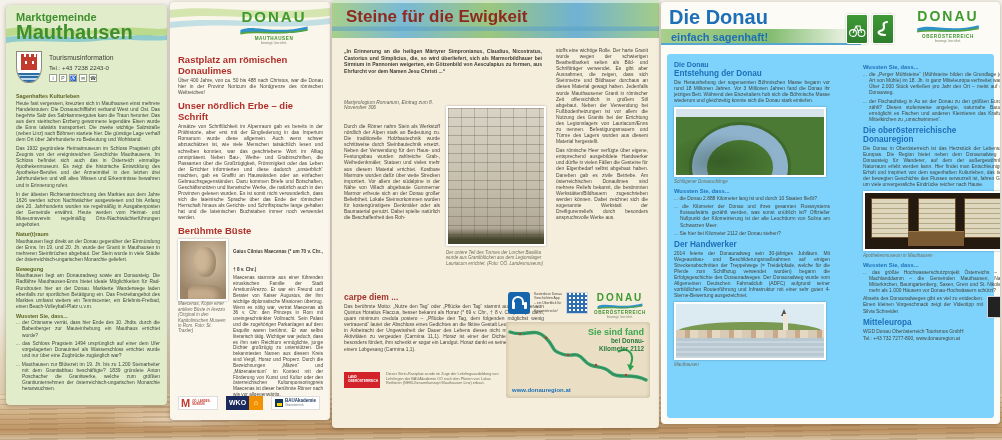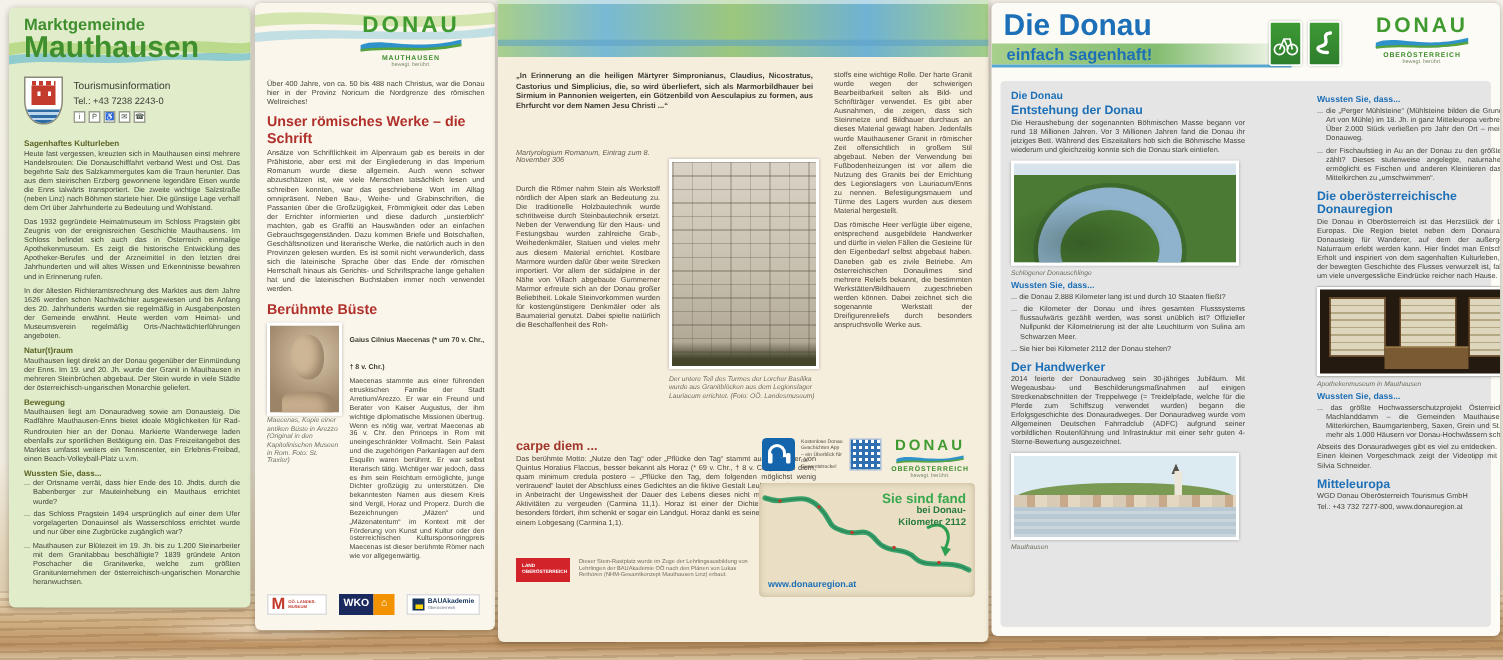--- a/index.html
+++ b/index.html
@@ -123,21 +123,21 @@
   
   .p4 { left:661px; top:2px; width:339px; height:422px; background:#fdfbf6; }
   .p4-t1 { position:absolute; left:8px; top:4px; font-size:20px; font-weight:bold; color:#1d70b7; }
   .p4-band { position:absolute; left:0; top:27px; width:200px; height:16px;
     background:linear-gradient(90deg,#a8cf8c,#83bd71 55%, rgba(168,207,140,0)); border-bottom:2px solid #56a7cf; }
   .p4-t2 { position:absolute; left:10px; top:29px; font-size:11px; font-weight:bold; color:#1d70b7; }
   .badges { position:absolute; left:185px; top:12px; display:flex; gap:4px; }
   .badge { width:22px; height:30px; border-radius:2px; background:linear-gradient(180deg,#3e9a35,#2e7d2c); border:1px solid #fff; box-shadow:0 0 2px rgba(0,0,0,.25); display:flex; align-items:center; justify-content:center; }
   .p4-logo { position:absolute; left:243px; top:6px; width:88px; }
   .p4-logo .word { font-size:14px; }
-  .p4-body { position:absolute; left:6px; top:52px; width:327px; height:364px; background:#e5e5e5; border-radius:3px; display:flex; gap:18px; padding:7px; }
+  .p4-body { position:absolute; left:6px; top:52px; width:327px; height:364px; background:#7dd3fc; border-radius:3px; display:flex; gap:3px; padding:7px; }
   .colL { width:156px; flex:none; }
   .colR { flex:1;margin-left:30px; }
   .p4 .hA { font-size:7px;   margin-bottom:1px; }
   .p4 .hB { font-size:8.2px; margin-bottom:2px; }
   .p4 .hC { font-size:5.8px; margin:3px 0 2px; }
   .photo { border:2px solid #fff; box-shadow:0 0 2px rgba(0,0,0,.3); position:relative; overflow:hidden; margin:2px 0 2px; }
   .ph-schloegen { width:152px; height:70px; background:linear-gradient(180deg,#d7e4ec 0 12%, #4a7a33 12%); }
   .ph-schloegen .river { position:absolute; left:16px; top:16px; width:96px; height:84px; border:15px solid #8fb3cc; border-radius:50%; box-shadow:0 0 0 3px rgba(30,60,30,.25); }
   .ph-schloegen .shade { position:absolute; inset:0; background:radial-gradient(80px 40px at 30% 80%, rgba(20,40,15,.35), rgba(0,0,0,0) 70%); }
   .ph-town { width:152px; height:58px; background:#dceaf2; }
@@ -208,22 +208,23 @@
     <div class="donau-logo p2-logo">
       <div class="word">DONAU</div>
       <svg width="84" height="12" viewBox="0 0 60 10">
         <path d="M2 5 C14 0 30 9 58 2 L58 5 C36 11 16 5 2 8 Z" fill="#2f93c9"></path>
         <path d="M2 8 C18 5 34 10 58 5" stroke="#57a33c" stroke-width="1.4" fill="none"></path>
       </svg>
       <div class="region">MAUTHAUSEN</div>
       <div class="tag">bewegt. berührt.</div>
     </div>
     <div class="p2-body">
+      <div class="p2-h1 h-red">Rastplatz am römischen Donaulimes</div>
       <p class="p">Über 400 Jahre, von ca. 50 bis 488 nach Christus, war die Donau hier in der Provinz Noricum die Nordgrenze des römischen Weltreiches!</p>
-      <div class="p2-h2 h-red">Unser römisches Werke – die Schrift</div>
+      <div class="p2-h2 h-red">Unser nördlich Erbe – die Schrift</div>
       <p class="p">Ansätze von Schriftlichkeit im Alpenraum gab es bereits in der Prähistorie, aber erst mit der Eingliederung in das Imperium Romanum wurde diese allgemein. Auch wenn schwer abzuschätzen ist, wie viele Menschen tatsächlich lesen und schreiben konnten, war das geschriebene Wort im Alltag omnipräsent. Neben Bau-, Weihe- und Grabinschriften, die Passanten über die Großzügigkeit, Frömmigkeit oder das Leben der Errichter informierten und diese dadurch „unsterblich“ machten, gab es Graffiti an Hauswänden oder an einfachen Gebrauchsgegenständen. Dazu kommen Briefe und Botschaften, Geschäftsnotizen und literarische Werke, die natürlich auch in den Provinzen gelesen wurden. Es ist somit nicht verwunderlich, dass sich die lateinische Sprache über das Ende der römischen Herrschaft hinaus als Gerichts- und Schriftsprache lange gehalten hat und die lateinischen Buchstaben immer noch verwendet werden.</p>
       <div class="p2-h3 h-red">Berühmte Büste</div>
       <div class="romer">
         <div class="romer-left">
           <div class="bust">
             <div class="head"></div>
             <div class="shoulders"></div>
           </div>
           <p class="cap">Maecenas, Kopie einer antiken Büste in Arezzo (Original in den Kapitolinischen Museen in Rom. Foto: St. Traxler)</p>
         </div>
@@ -244,20 +245,21 @@
       </div>
       <div class="lg-bau">
         <span class="sq"></span>
         <span class="t"><span>BAUAkademie</span><small>Oberösterreich</small></span>
       </div>
     </div>
   </section>
 
   <section class="panel p3">
     <div class="p3-band"></div>
+    <div class="p3-title">Steine für die Ewigkeit</div>
     <p class="quote">„In Erinnerung an die heiligen Märtyrer Simpronianus, Claudius, Nicostratus, Castorius und Simplicius, die, so wird überliefert, sich als Marmorbildhauer bei Sirmium in Pannonien weigerten, ein Götzenbild von Aesculapius zu formen, aus Ehrfurcht vor dem Namen Jesu Christi ...“</p>
     <p class="src">Martyrologium Romanum, Eintrag zum 8. November 306</p>
     <div class="colA">
       <p class="p">Durch die Römer nahm Stein als Werkstoff nördlich der Alpen stark an Bedeutung zu. Die traditionelle Holzbautechnik wurde schrittweise durch Steinbautechnik ersetzt. Neben der Verwendung für den Haus- und Festungsbau wurden zahlreiche Grab-, Weihedenkmäler, Statuen und vieles mehr aus diesem Material errichtet. Kostbare Marmore wurden dafür über weite Strecken importiert. Vor allem der südalpine in der Nähe von Villach abgebaute Gummerner Marmor erfreute sich an der Donau großer Beliebtheit. Lokale Steinvorkommen wurden für kostengünstigere Denkmäler oder als Baumaterial genutzt. Dabei spielte natürlich die Beschaffenheit des Roh-</p>
     </div>
     <div class="tower"></div>
     <div class="tower-cap">
       <p class="cap">Der untere Teil des Turmes der Lorcher Basilika wurde aus Granitblöcken aus dem Legionslager Lauriacum errichtet. (Foto: OÖ. Landesmuseum)</p>
     </div>
     <div class="colC">

